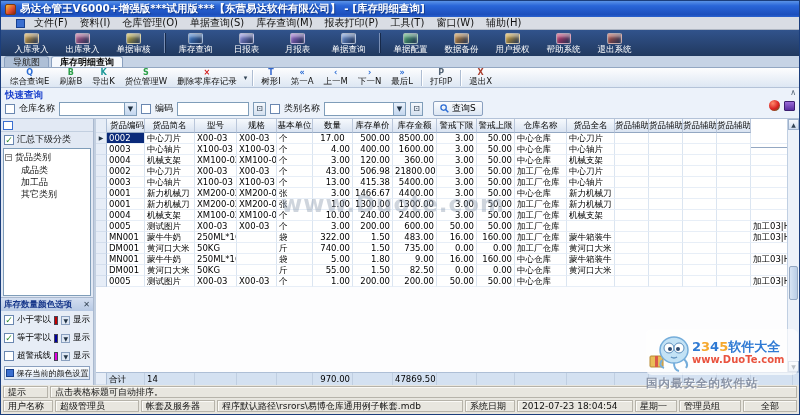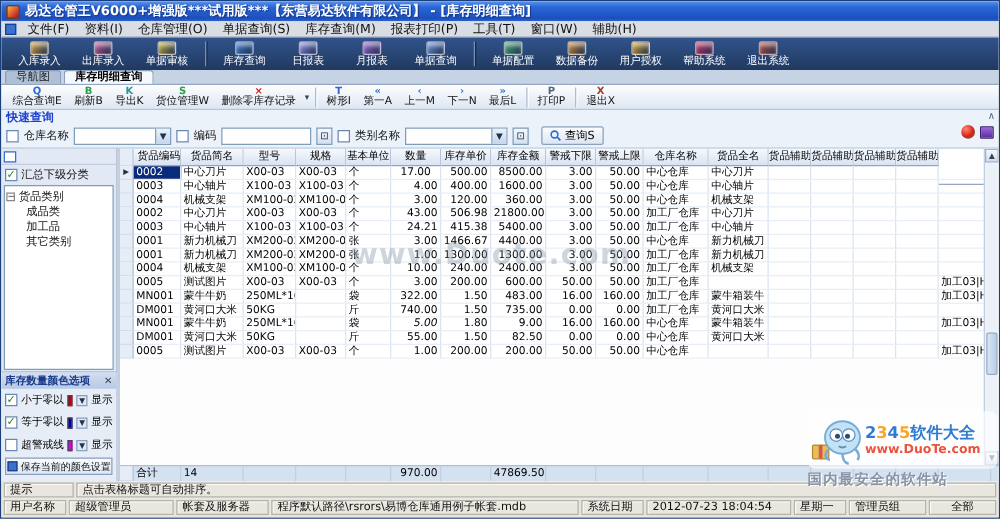--- a/index.html
+++ b/index.html
@@ -6,21 +6,21 @@
   *{box-sizing:border-box;font-family:"DejaVu Sans","Liberation Sans",sans-serif;}
   .app{position:relative;width:800px;height:415px;background:#eef3fa;overflow:hidden;
        display:flex;flex-direction:column;border:1px solid #1b3e7c;}
   
   .titlebar{height:16px;flex:0 0 16px;background:linear-gradient(180deg,#5a93e8 0%,#2a66d8 30%,#1c4fbd 85%,#2a62cf 100%);
             display:flex;align-items:center;padding:0 4px;gap:4px;}
   .appicon{width:11px;height:11px;border-radius:2px;background:linear-gradient(135deg,#f3c13a 0%,#e05030 55%,#8c1f10 100%);
            border:1px solid #7c3b10;flex:0 0 11px;}
   .title-text{color:#fff;font-size:10.5px;font-weight:bold;white-space:nowrap;overflow:hidden;text-shadow:1px 1px 1px #123a8a;}
   
-  .menubar{height:13px;flex:0 0 13px;background:#d9dde4;border-bottom:1px solid #aeb6c2;display:flex;align-items:center;padding:0 2px;}
+  .menubar{height:13px;flex:0 0 13px;background:#d9dde4;border-bottom:1px solid #aeb6c2;display:flex;align-items:center;padding:0 14px;}
   .mdiicon{width:9px;height:9px;background:#3b6fd0;border:1px solid #17408f;margin:0 3px 0 1px;}
   .menu-item{font-size:10px;color:#111;padding:0 6px;white-space:nowrap;cursor:default;}
   
   .toolbar-main{height:26px;flex:0 0 26px;background:linear-gradient(180deg,#31538c,#21395f);
                 display:flex;align-items:center;padding:0 6px;gap:2px;}
   .tbtn{display:flex;flex-direction:column;align-items:center;justify-content:center;width:49px;height:25px;cursor:default;}
   .tbicon{width:15px;height:11px;border-radius:2px;border:1px solid rgba(255,255,255,.55);
           box-shadow:inset 0 3px 3px rgba(255,255,255,.45);}
   .tblabel{font-size:8.5px;color:#fff;line-height:10px;white-space:nowrap;}
   .tsep{width:1px;height:20px;background:#7a8fb5;margin:0 4px;box-shadow:1px 0 0 #16294a;}
@@ -450,21 +450,21 @@
             <div class="tc" style="width: 34px; flex: 0 0 34px;"></div>
             <div class="tc" style="width: 42px; flex: 0 0 42px;"></div>
           </div>
           <div class="trow">
             <div class="rowsel"></div>
             <div class="tc" style="width: 38px; flex: 0 0 38px;">0003</div>
             <div class="tc" style="width: 50px; flex: 0 0 50px;">中心轴片</div>
             <div class="tc" style="width: 42px; flex: 0 0 42px;">X100-03</div>
             <div class="tc" style="width: 40px; flex: 0 0 40px;">X100-03</div>
             <div class="tc" style="width: 36px; flex: 0 0 36px;">个</div>
-            <div class="tc r" style="width: 40px; flex: 0 0 40px;">24.21</div>
+            <div class="tc r" style="width: 40px; flex: 0 0 40px;">13.00</div>
             <div class="tc r" style="width: 40px; flex: 0 0 40px;">415.38</div>
             <div class="tc r" style="width: 44px; flex: 0 0 44px;">5400.00</div>
             <div class="tc r" style="width: 40px; flex: 0 0 40px;">3.00</div>
             <div class="tc r" style="width: 38px; flex: 0 0 38px;">50.00</div>
             <div class="tc" style="width: 52px; flex: 0 0 52px;">加工厂仓库</div>
             <div class="tc" style="width: 48px; flex: 0 0 48px;">中心轴片</div>
             <div class="tc" style="width: 34px; flex: 0 0 34px;"></div>
             <div class="tc" style="width: 34px; flex: 0 0 34px;"></div>
             <div class="tc" style="width: 34px; flex: 0 0 34px;"></div>
             <div class="tc" style="width: 34px; flex: 0 0 34px;"></div>
@@ -590,21 +590,21 @@
             <div class="tc" style="width: 34px; flex: 0 0 34px;"></div>
             <div class="tc" style="width: 42px; flex: 0 0 42px;"></div>
           </div>
           <div class="trow">
             <div class="rowsel"></div>
             <div class="tc" style="width: 38px; flex: 0 0 38px;">MN001</div>
             <div class="tc" style="width: 50px; flex: 0 0 50px;">蒙牛牛奶</div>
             <div class="tc" style="width: 42px; flex: 0 0 42px;">250ML*16</div>
             <div class="tc" style="width: 40px; flex: 0 0 40px;"></div>
             <div class="tc" style="width: 36px; flex: 0 0 36px;">袋</div>
-            <div class="tc r" style="width: 40px; flex: 0 0 40px; font-style: italic;">5.00</div>
+            <div class="tc r" style="width: 40px; flex: 0 0 40px;">5.00</div>
             <div class="tc r" style="width: 40px; flex: 0 0 40px;">1.80</div>
             <div class="tc r" style="width: 44px; flex: 0 0 44px;">9.00</div>
             <div class="tc r" style="width: 40px; flex: 0 0 40px;">16.00</div>
             <div class="tc r" style="width: 38px; flex: 0 0 38px;">160.00</div>
             <div class="tc" style="width: 52px; flex: 0 0 52px;">中心仓库</div>
             <div class="tc" style="width: 48px; flex: 0 0 48px;">蒙牛箱装牛</div>
             <div class="tc" style="width: 34px; flex: 0 0 34px;"></div>
             <div class="tc" style="width: 34px; flex: 0 0 34px;"></div>
             <div class="tc" style="width: 34px; flex: 0 0 34px;"></div>
             <div class="tc" style="width: 34px; flex: 0 0 34px;"></div>
@@ -675,21 +675,21 @@
       <div class="vscroll">
         <div class="vs-btn">▲</div>
         <div class="vs-thumb"></div>
         <div class="vs-btn down">▼</div>
       </div>
       <div class="watermark">www.Duote.com</div>
     </div>
   </div>
 
   <div class="status1">
-    <span class="seg" style="width:56px;">提示</span>
+    <span class="seg" style="width:45px;">提示</span>
     <span class="seg flex" style="justify-content:flex-start;">点击表格标题可自动排序。</span>
   </div>
   <div class="status2">
     <span class="seg" style="width:50px;">用户名称</span>
     <span class="seg" style="width:84px;">超级管理员</span>
     <span class="seg" style="width:74px;">帐套及服务器</span>
     <span class="seg" style="width:246px;">程序默认路径\rsrors\易博仓库通用例子帐套.mdb</span>
     <span class="seg" style="width:50px;">系统日期</span>
     <span class="seg" style="width:116px;">2012-07-23  18:04:54</span>
     <span class="seg" style="width:42px;">星期一</span>

